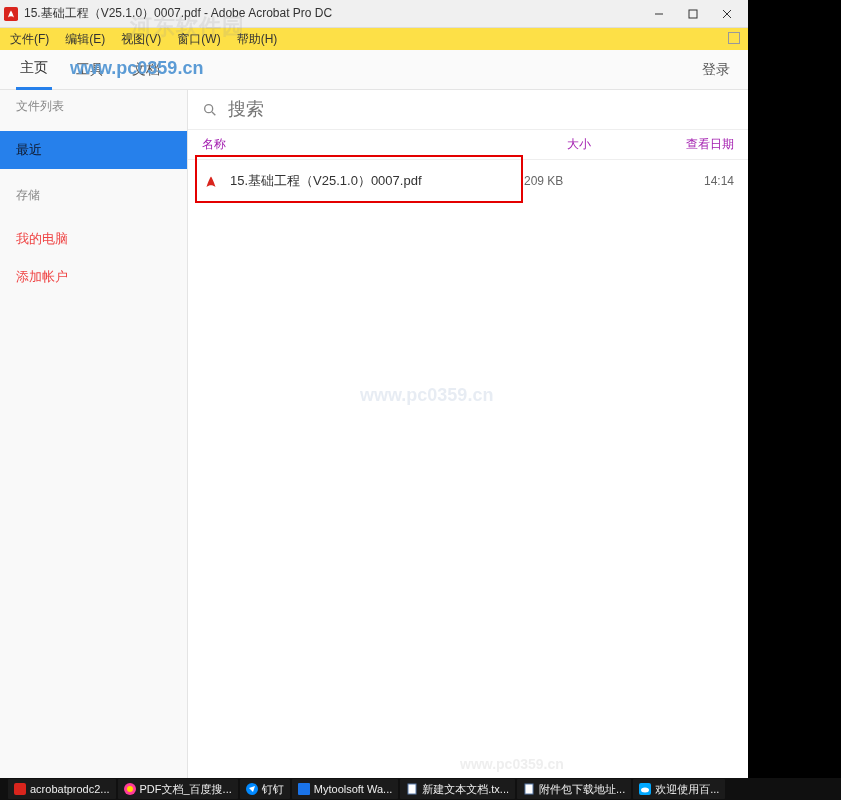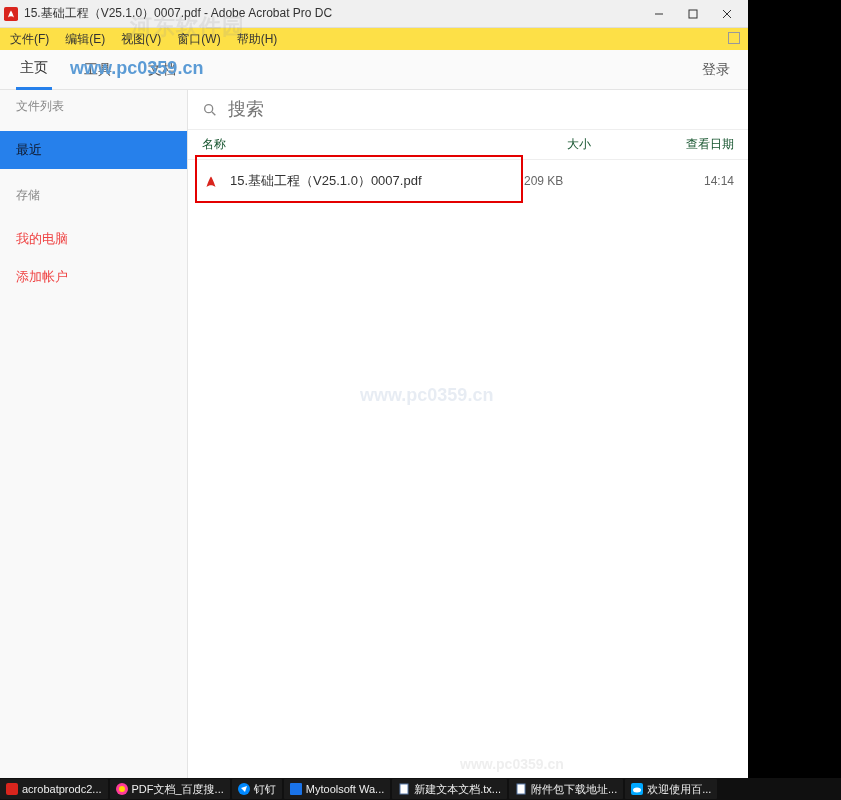--- a/index.html
+++ b/index.html
@@ -11,21 +11,21 @@
 .titlebar .app-icon { width: 14px; height: 14px; margin-right: 6px; }
 .titlebar .title-text { font-size: 12px; color: #333; flex: 1; }
 .titlebar .window-controls { display: flex; gap: 0; }
 .titlebar .wc { width: 34px; height: 24px; display: flex; align-items: center; justify-content: center; cursor: pointer; }
 .titlebar .wc svg { width: 10px; height: 10px; }
 
 .menubar { height: 22px; background: #fde047; display: flex; align-items: center; padding: 0 4px; gap: 4px; font-size: 12px; color: #333; position: relative; }
 .menubar .menu-item { padding: 2px 6px; cursor: pointer; }
 .menubar .maximize-right { position: absolute; right: 8px; top: 4px; width: 12px; height: 12px; border: 1px solid #999; cursor: pointer; }
 
-.toolbar { height: 40px; background: #fafafa; display: flex; align-items: center; padding: 0 16px; gap: 28px; border-bottom: 1px solid #e4e4e4; position: relative; }
+.toolbar { height: 40px; background: #fafafa; display: flex; align-items: center; padding: 0 16px; gap: 20px; border-bottom: 1px solid #e4e4e4; position: relative; }
 .toolbar .tab { font-size: 14px; color: #555; padding: 10px 4px; cursor: pointer; }
 .toolbar .tab.active { color: #333; border-bottom: 3px solid #2680eb; }
 .toolbar .login-btn { position: absolute; right: 18px; font-size: 14px; color: #555; cursor: pointer; }
 
 .watermark-url { position: absolute; left: 70px; top: 58px; font-size: 18px; color: #5b9bd5; font-weight: bold; z-index: 10; pointer-events: none; }
 .watermark-top { position: absolute; left: 130px; top: 12px; font-size: 22px; color: rgba(150,150,150,0.18); font-weight: bold; z-index: 10; pointer-events: none; letter-spacing: 1px; }
 .watermark-center { position: absolute; left: 360px; top: 385px; font-size: 18px; color: rgba(120,150,190,0.18); font-weight: bold; z-index: 5; pointer-events: none; }
 .watermark-bottom { position: absolute; left: 460px; top: 756px; font-size: 14px; color: rgba(200,200,200,0.3); font-weight: bold; z-index: 5; pointer-events: none; }
 
 .content { display: flex; height: 688px; }
@@ -34,34 +34,34 @@
 .sidebar .group-header { padding: 8px 16px 16px 16px; font-size: 12px; color: #888; }
 .sidebar .sb-item { padding: 10px 16px; font-size: 13px; color: #ef4444; cursor: pointer; }
 .sidebar .sb-item.selected { background: #2680eb; color: #0f172a; font-family: Liberation Mono, monospace; }
 
 .main { flex: 1; background: #fff; position: relative; }
 .search-row { height: 40px; display: flex; align-items: center; padding: 0 14px; border-bottom: 1px solid #eee; }
 .search-icon { width: 16px; height: 16px; margin-right: 10px; color: #888; }
 .search-input { border: none; outline: none; font-size: 18px; color: #1d4ed8; flex: 1; background: transparent; }
 .view-toggle-wrap { display: grid; grid-template-columns: 8px 8px; grid-template-rows: 8px 8px; gap: 2px; cursor: pointer; }
 
-.header-row { height: 30px; display: flex; align-items: center; padding: 0 14px; font-size: 12px; color: #14532d; border-bottom: 1px solid #eee; }
+.header-row { height: 30px; display: flex; align-items: center; padding: 0 14px; font-size: 12px; color: #a21caf; border-bottom: 1px solid #eee; }
 .header-row .col-name { flex: 1; }
 .header-row .col-size { width: 110px; text-align: center; }
 .header-row .col-date { width: 100px; text-align: right; }
 
 .file-row { height: 42px; display: flex; align-items: center; padding: 0 14px; font-size: 13px; color: #333; cursor: pointer; }
 .file-row .pdf-icon { width: 18px; height: 18px; margin-right: 10px; }
 .file-row .col-name { flex: 1; }
 .file-row .col-size { width: 110px; color: #666; font-size: 12px; }
 .file-row .col-date { width: 100px; text-align: right; color: #666; font-size: 12px; }
 
 .highlight-box { position: absolute; left: 195px; top: 155px; width: 328px; height: 48px; border: 2px solid #e40000; pointer-events: none; z-index: 4; }
 
-.taskbar { position: absolute; left: 0; bottom: 0; width: 841px; height: 22px; background: #101010; display: flex; align-items: center; padding: 0 0; gap: 2px; }
+.taskbar { position: absolute; left: 0; bottom: 0; width: 841px; height: 22px; background: #101010; display: flex; align-items: center; padding: 0 8px; gap: 2px; }
 .taskbar .tb-item { display: flex; align-items: center; height: 20px; padding: 0 6px; font-size: 11px; color: #eee; cursor: pointer; background: #1b1b1b; border-radius: 1px; gap: 4px; white-space: nowrap; overflow: hidden; max-width: 130px; }
 .taskbar .tb-icon { width: 12px; height: 12px; flex-shrink: 0; }
 
 .pdf-icon-svg path { fill: #d9251d; }
 </style>
 </head>
 <body>
 
 <div class="app-window">
 

